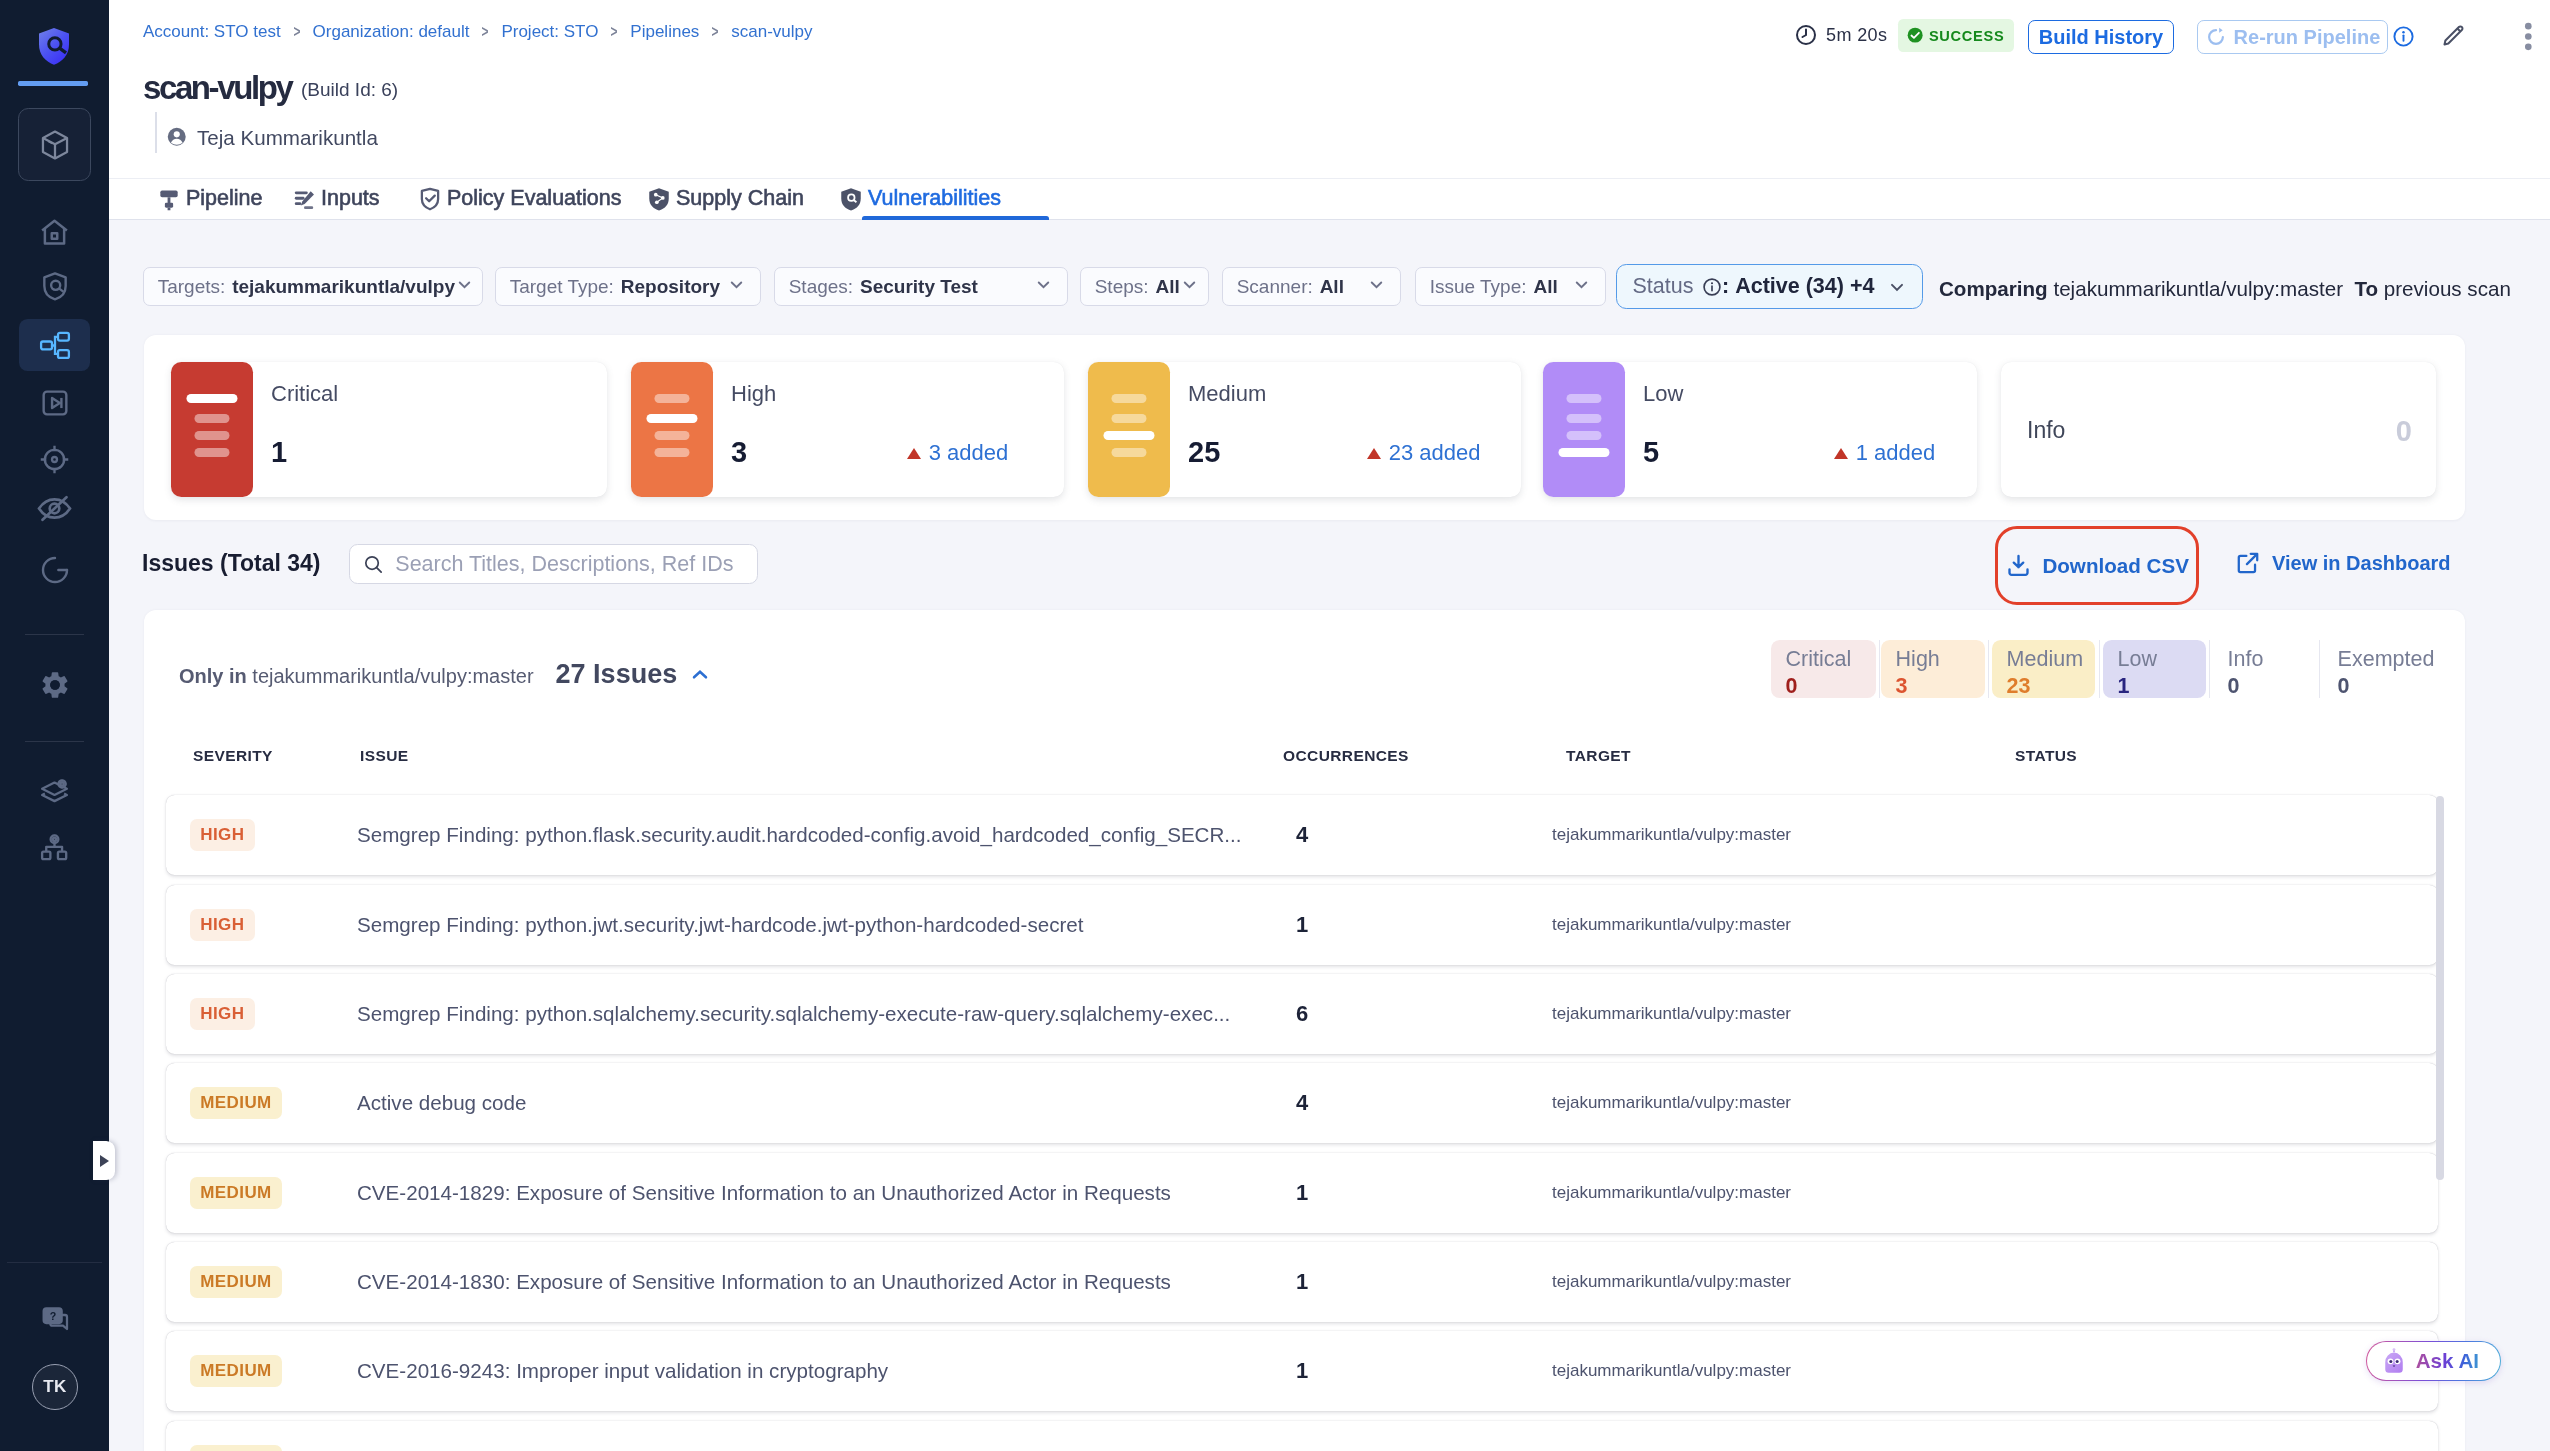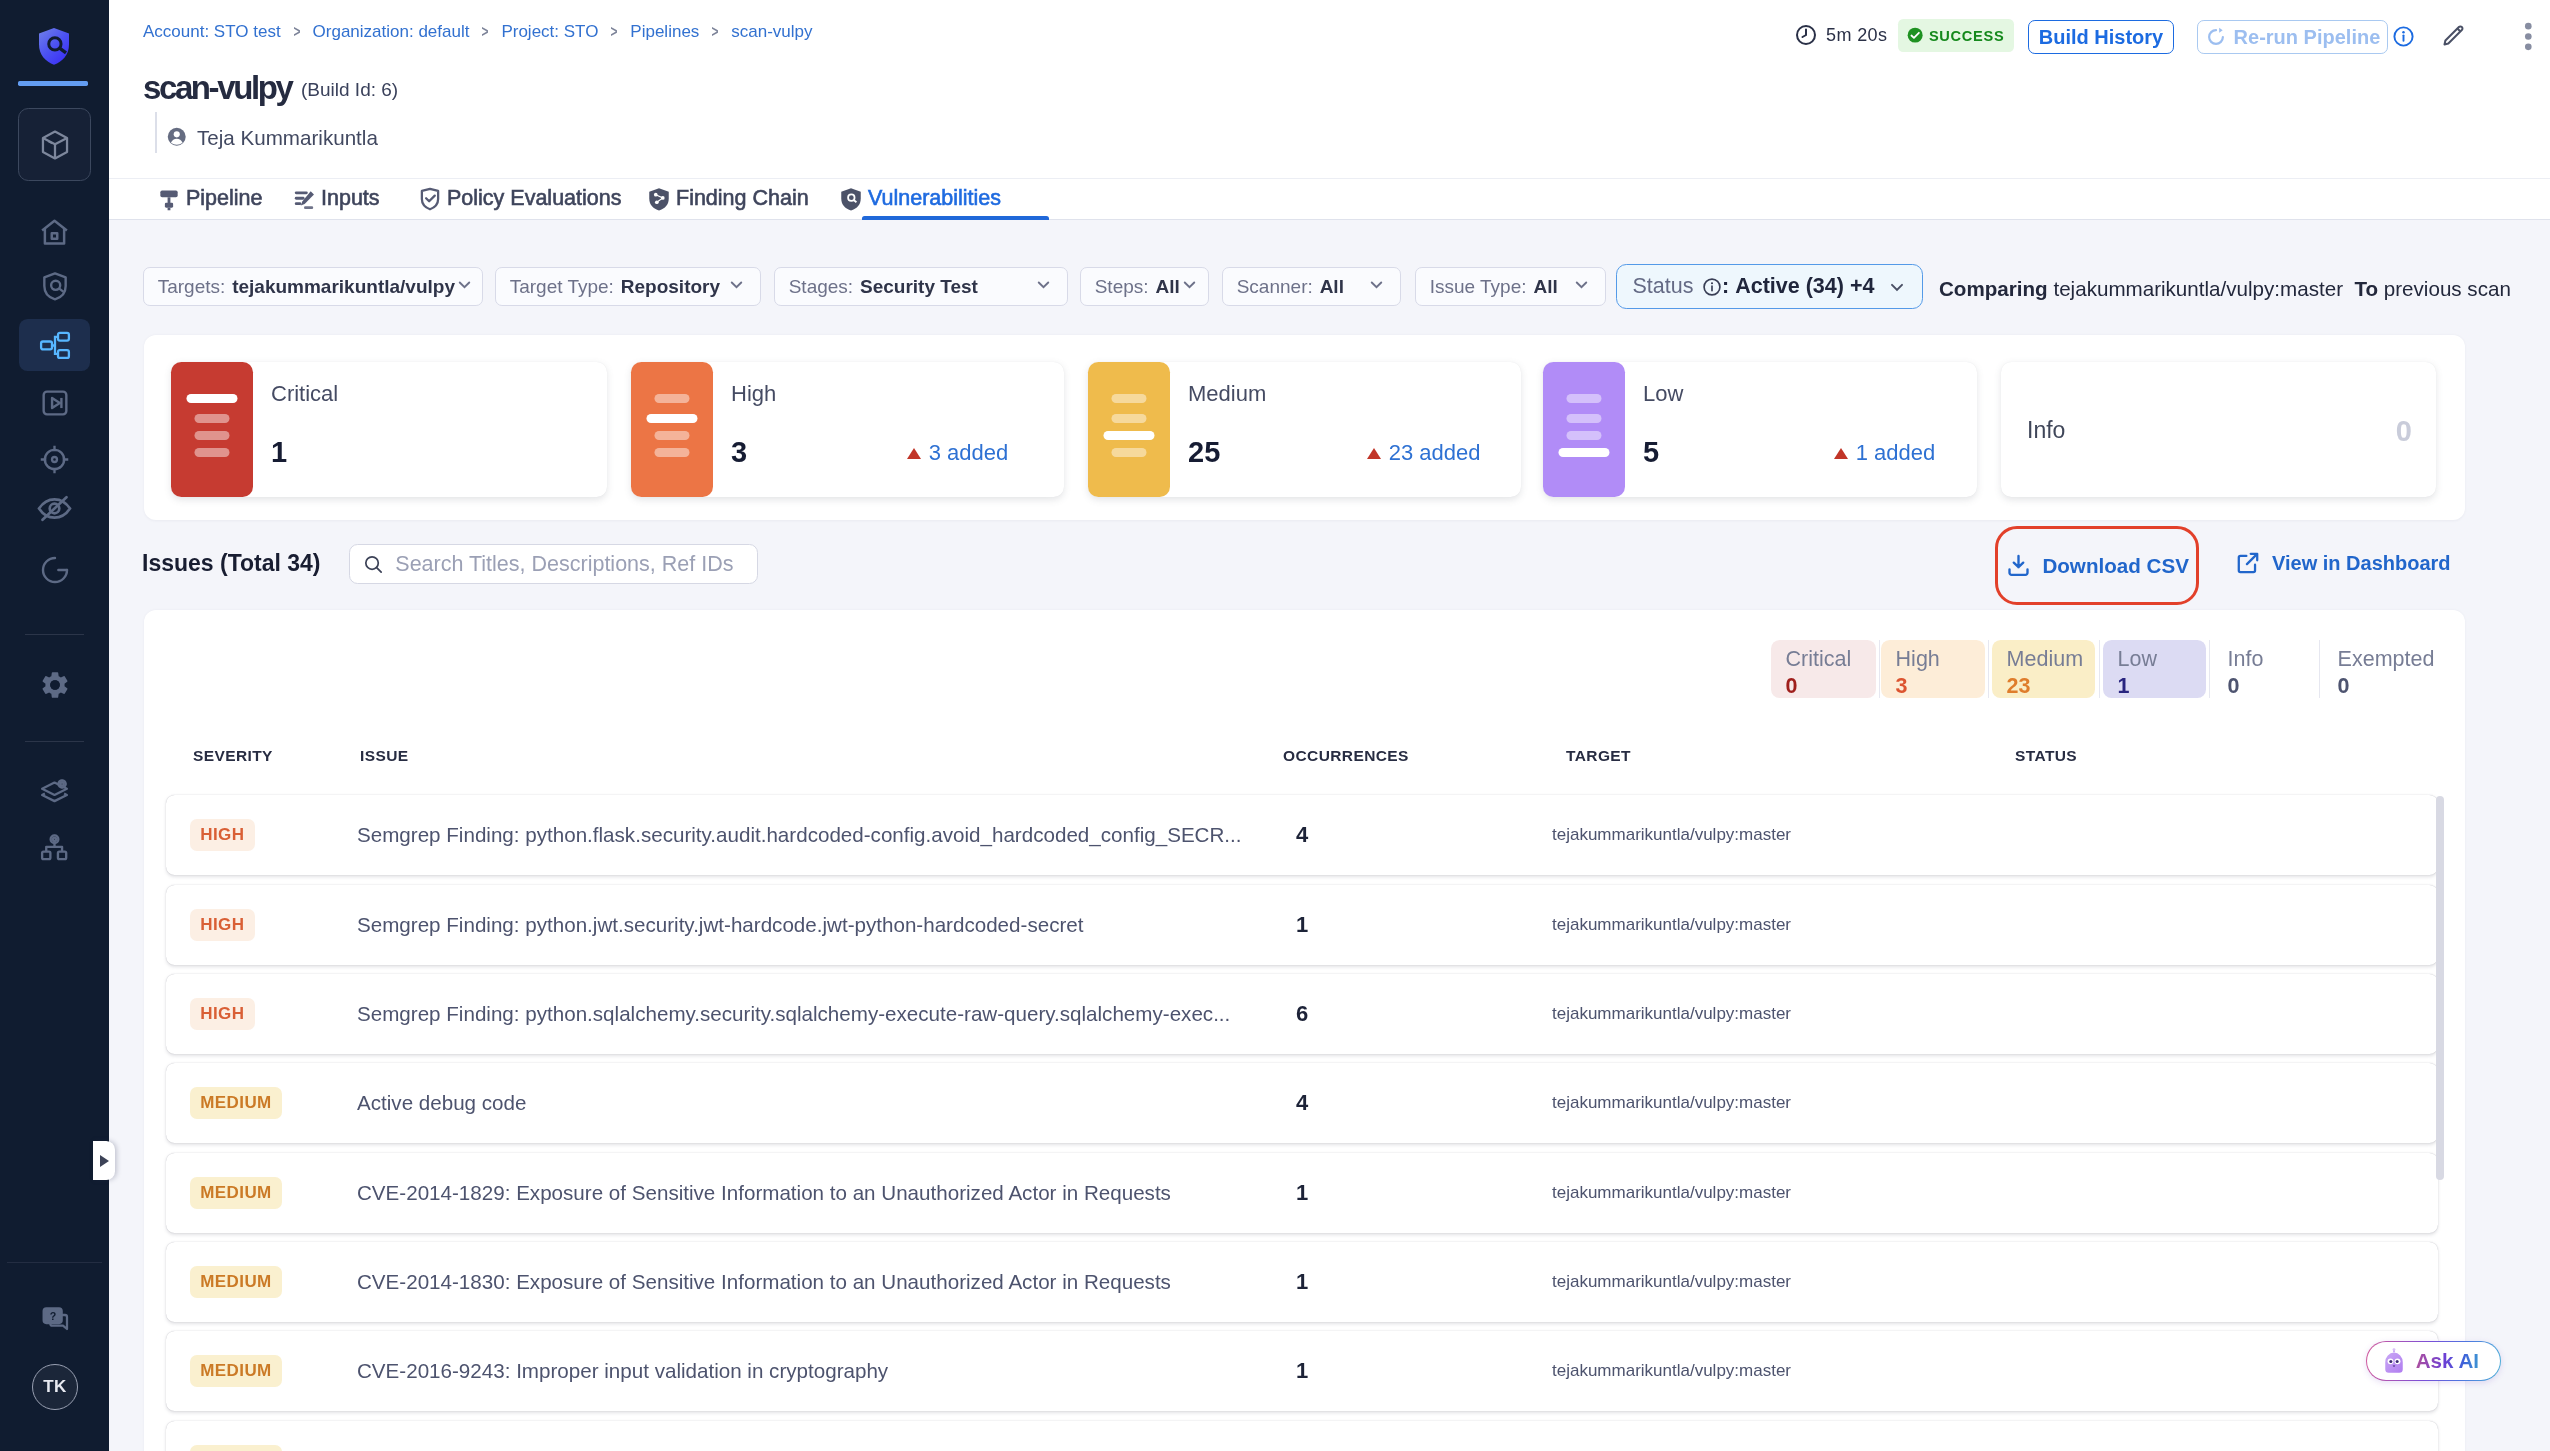--- a/index.html
+++ b/index.html
@@ -302,21 +302,21 @@
       <span>Policy Evaluations</span>
     </div>
     <div class="tab" style="position:absolute;left:503px;">
       <svg width="26" height="26" viewBox="0 0 24 24">
           <path d="M12 2 L21 5.2 V11.5 C21 17.6 17.1 21 12 22.5 C6.9 21 3 17.6 3 11.5 V5.2 Z" fill="#4c5268"></path>
           <circle cx="9" cy="8" r="1.7" fill="#fff"></circle>
           <circle cx="15.5" cy="11" r="1.7" fill="#fff"></circle>
           <circle cx="10" cy="15" r="1.7" fill="#fff"></circle>
           <path d="M9 8 L15.5 11 L10 15" stroke="#fff" stroke-width="1.1" fill="none"></path>
         </svg>
-      <span>Finding Chain</span>
+      <span>Supply Chain</span>
     </div>
     <div class="tab active" style="position:absolute;left:695px;">
       <svg width="26" height="26" viewBox="0 0 24 24">
           <path d="M12 2 L21 5.2 V11.5 C21 17.6 17.1 21 12 22.5 C6.9 21 3 17.6 3 11.5 V5.2 Z" fill="#4c5268"></path>
           <circle cx="12.3" cy="10.8" r="3" fill="none" stroke="#fff" stroke-width="1.6"></circle>
           <line x1="14.5" y1="13" x2="17" y2="15" stroke="#fff" stroke-width="1.8"></line>
         </svg>
       <span>Vulnerabilities</span>
     </div>
   </div>
@@ -453,20 +453,27 @@
 <div id="viewdash">
   <svg width="26" height="26" viewBox="0 0 24 24" fill="none" stroke="#2166cb" stroke-width="2.1" stroke-linecap="round" stroke-linejoin="round">
       <path d="M18.5 13.5 V19 A1.5 1.5 0 0 1 17 20.5 H5 A1.5 1.5 0 0 1 3.5 19 V7 A1.5 1.5 0 0 1 5 5.5 H10.5"></path>
       <path d="M14.5 3.5 H20.5 V9.5"></path>
       <path d="M11 13 L20 4"></path>
     </svg>
   <span>View in Dashboard</span>
 </div>
 
 <div id="issuewrap">
+  <div id="onlyin">
+    <span><b>Only in</b> tejakummarikuntla/vulpy:master</span>
+    <span id="n27">27 Issues</span>
+    <span style="margin-left:12px;position:relative;top:2.6px;"><svg width="22" height="22" viewBox="0 0 24 24" fill="none" stroke="#2c6fd2" stroke-width="2.8" stroke-linecap="round">
+          <path d="M5.5 14.5 L12 8.5 L18.5 14.5"></path>
+        </svg></span>
+  </div>
   <div class="chip" style="left:1627px;width:105px;background:#f7e9e9;">
       <div class="cl">Critical</div>
       <div class="cn" style="color:#9f1f1c;">0</div>
     </div>
   <div class="csep" style="left:1735px;"></div>
   <div class="chip" style="left:1737px;width:104px;background:#fdedd8;">
       <div class="cl">High</div>
       <div class="cn" style="color:#dc5430;">3</div>
     </div>
   <div class="csep" style="left:1844px;"></div>

